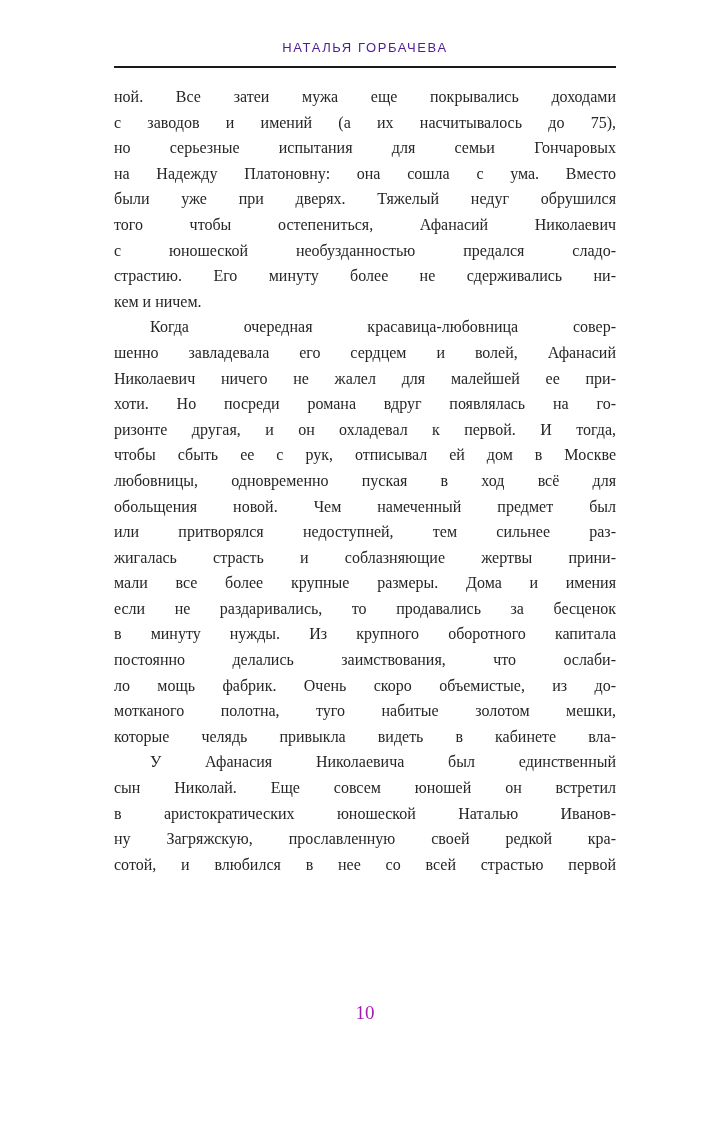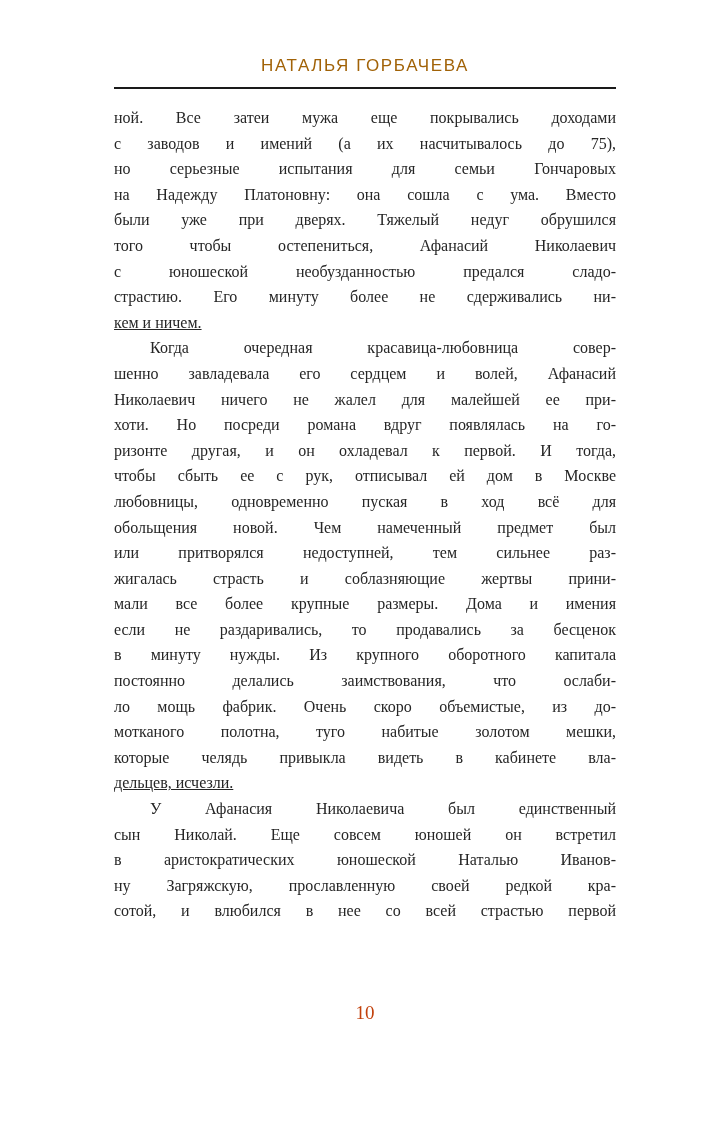--- a/index.html
+++ b/index.html
@@ -16,59 +16,58 @@
     color: #262626;
     overflow: hidden;
   }
   .content {
     position: absolute;
     left: 114px;
     top: 0;
     width: 502px;
   }
   .running-head {
-    margin-top: 56px;
+    margin-top: 40px;
     text-align: center;
     font-family: "Liberation Sans", sans-serif;
-    font-size: 17px;
+    font-size: 13px;
     font-weight: 500;
     letter-spacing: 1.6px;
-    color: #a16207;
+    color: #4c1d95;
     white-space: nowrap;
   }
   .header-rule {
     height: 2px;
     background: #1a1a1a;
     margin-top: 11px;
     border: none;
   }
   .body-text {
     margin-top: 16px;
     font-size: 16px;
     line-height: 25.6px;
   }
   .line {
     text-align: justify;
     text-align-last: justify;
   }
   .line.para-end {
     text-align-last: left;
-    text-decoration: underline;
   }
   .line.indent {
     text-indent: 36px;
   }
   .page-number {
     position: absolute;
     left: 114px;
     top: 1002px;
     width: 502px;
     text-align: center;
     font-size: 19px;
-    color: #c2410c;
+    color: #a21caf;
   }
 </style>
 </head>
 <body>
 
 <div class="page">
   <div class="content">
     <div class="running-head">НАТАЛЬЯ ГОРБАЧЕВА</div>
     <div class="header-rule"></div>
     <div class="body-text" id="body-text">
@@ -91,21 +90,20 @@
         <div class="line">обольщения новой. Чем намеченный предмет был</div>
         <div class="line">или притворялся недоступней, тем сильнее раз-</div>
         <div class="line">жигалась страсть и соблазняющие жертвы прини-</div>
         <div class="line">мали все более крупные размеры. Дома и имения</div>
         <div class="line">если не раздаривались, то продавались за бесценок</div>
         <div class="line">в минуту нужды. Из крупного оборотного капитала</div>
         <div class="line">постоянно делались заимствования, что ослаби-</div>
         <div class="line">ло мощь фабрик. Очень скоро объемистые, из до-</div>
         <div class="line">мотканого полотна, туго набитые золотом мешки,</div>
         <div class="line">которые челядь привыкла видеть в кабинете вла-</div>
-        <div class="line para-end">дельцев, исчезли.</div>
         <div class="line indent">У Афанасия Николаевича был единственный</div>
         <div class="line">сын Николай. Еще совсем юношей он встретил</div>
         <div class="line">в аристократических юношеской Наталью Иванов-</div>
         <div class="line">ну Загряжскую, прославленную своей редкой кра-</div>
         <div class="line">сотой, и влюбился в нее со всей страстью первой</div>
       </div>
   </div>
   <div class="page-number">10</div>
 </div>
 

